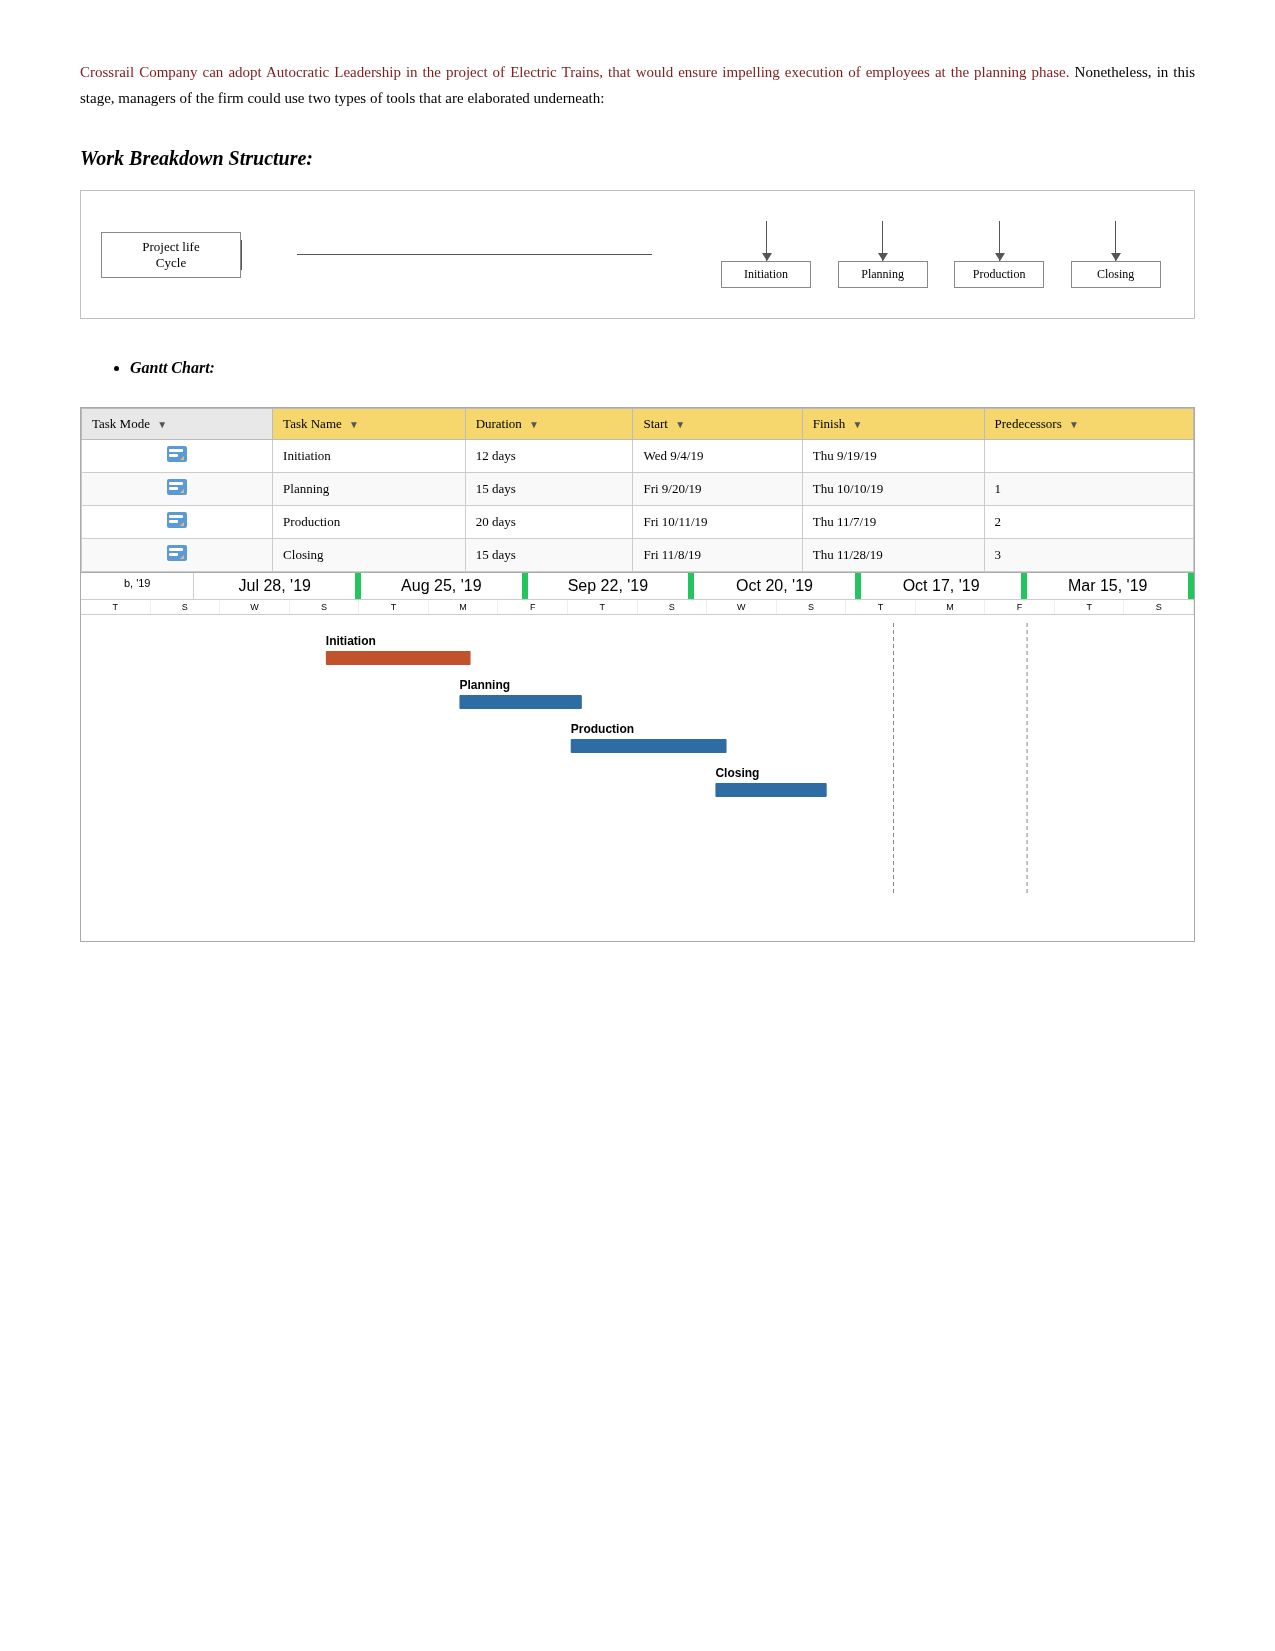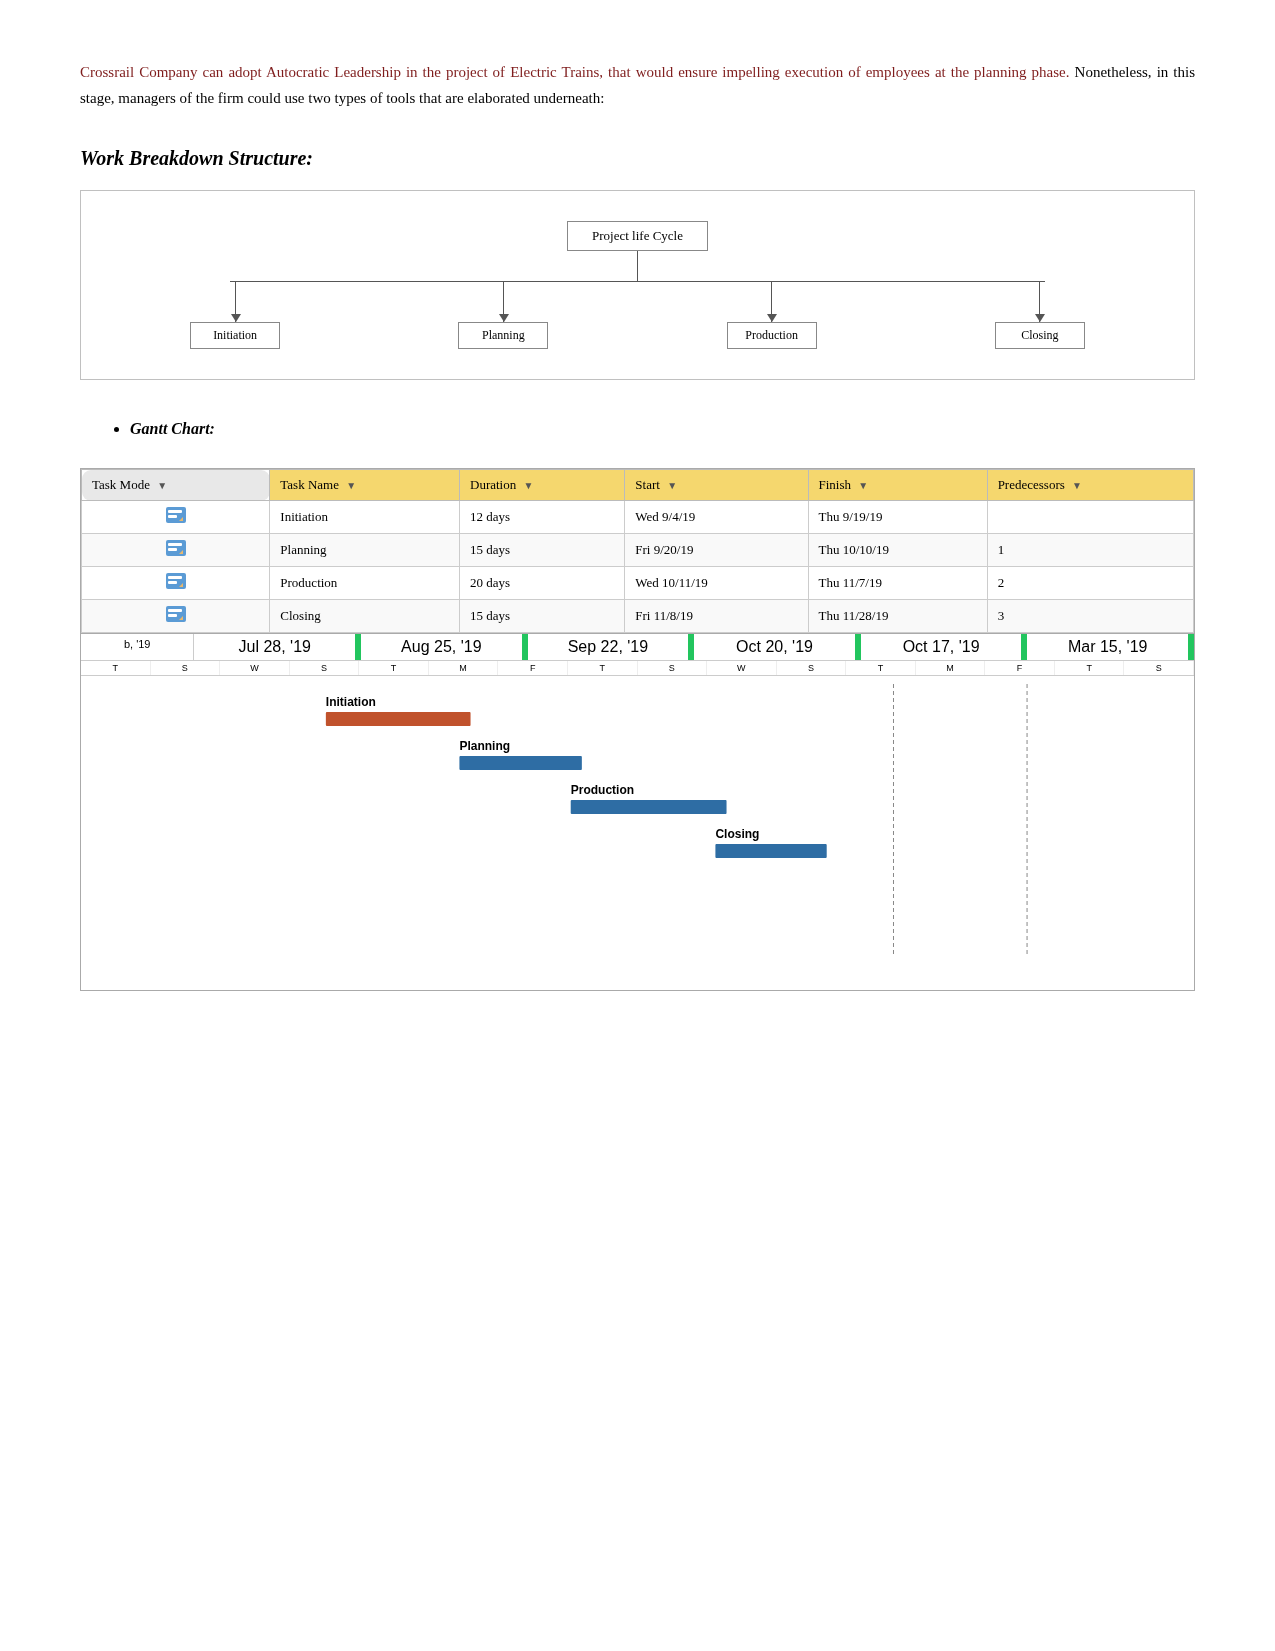--- a/index.html
+++ b/index.html
@@ -33,21 +33,21 @@
     
     .wbs-diagram {
       border: 1px solid #c0c0c0;
       padding: 30px 20px 30px 20px;
       margin-bottom: 40px;
       background: #fff;
       position: relative;
     }
     .wbs-inner {
       display: flex;
-      flex-direction: column;
+      flex-direction: row;
       align-items: center;
     }
     .wbs-root-box {
       border: 1px solid #888;
       padding: 6px 24px;
       font-size: 13px;
       background: #fff;
       min-width: 140px;
       text-align: center;
     }
@@ -123,21 +123,20 @@
       background: #f5d76e;
       padding: 7px 10px;
       border: 1px solid #bbb;
       text-align: left;
       font-weight: normal;
       color: #000;
     }
     .gantt-table th.task-mode-col {
       background: #e8e8e8;
       color: #000;
-      border-radius: 9px;
     }
     .gantt-table td {
       padding: 8px 10px;
       border: 1px solid #ccc;
       vertical-align: middle;
     }
     .gantt-table td.task-mode-cell {
       text-align: center;
       padding: 4px 6px;
     }
@@ -148,21 +147,21 @@
       margin-left: 4px;
       color: #555;
     }
 
     
     .gantt-visual {
       border: 1px solid #aaa;
       border-top: none;
       background: #fff;
       overflow: hidden;
-      padding-bottom: 24px;
+      padding-bottom: 36px;
     }
     .gantt-header-row {
       display: flex;
       border-bottom: 1px solid #ccc;
       background: #fff;
       font-size: 11px;
     }
     .gantt-month {
       flex: 1;
       text-align: center;
@@ -306,21 +305,21 @@
         <td class="task-mode-cell">
           <svg width="22" height="20">
             <rect x="1" y="2" width="20" height="16" rx="2" fill="#5b9bd5"></rect>
             <rect x="3" y="5" width="14" height="3" rx="1" fill="white"></rect>
             <rect x="3" y="10" width="9" height="3" rx="1" fill="white"></rect>
             <polygon points="14,16 18,12 18,16" fill="#e8b86d"></polygon>
           </svg>
         </td>
         <td>Production</td>
         <td>20 days</td>
-        <td>Wed 10/11/19</td>
+        <td>Fri 10/11/19</td>
         <td>Thu 11/7/19</td>
         <td>2</td>
       </tr>
 
       <tr>
         <td class="task-mode-cell">
           <svg width="22" height="20">
             <rect x="1" y="2" width="20" height="16" rx="2" fill="#5b9bd5"></rect>
             <rect x="3" y="5" width="14" height="3" rx="1" fill="white"></rect>
             <rect x="3" y="10" width="9" height="3" rx="1" fill="white"></rect>

